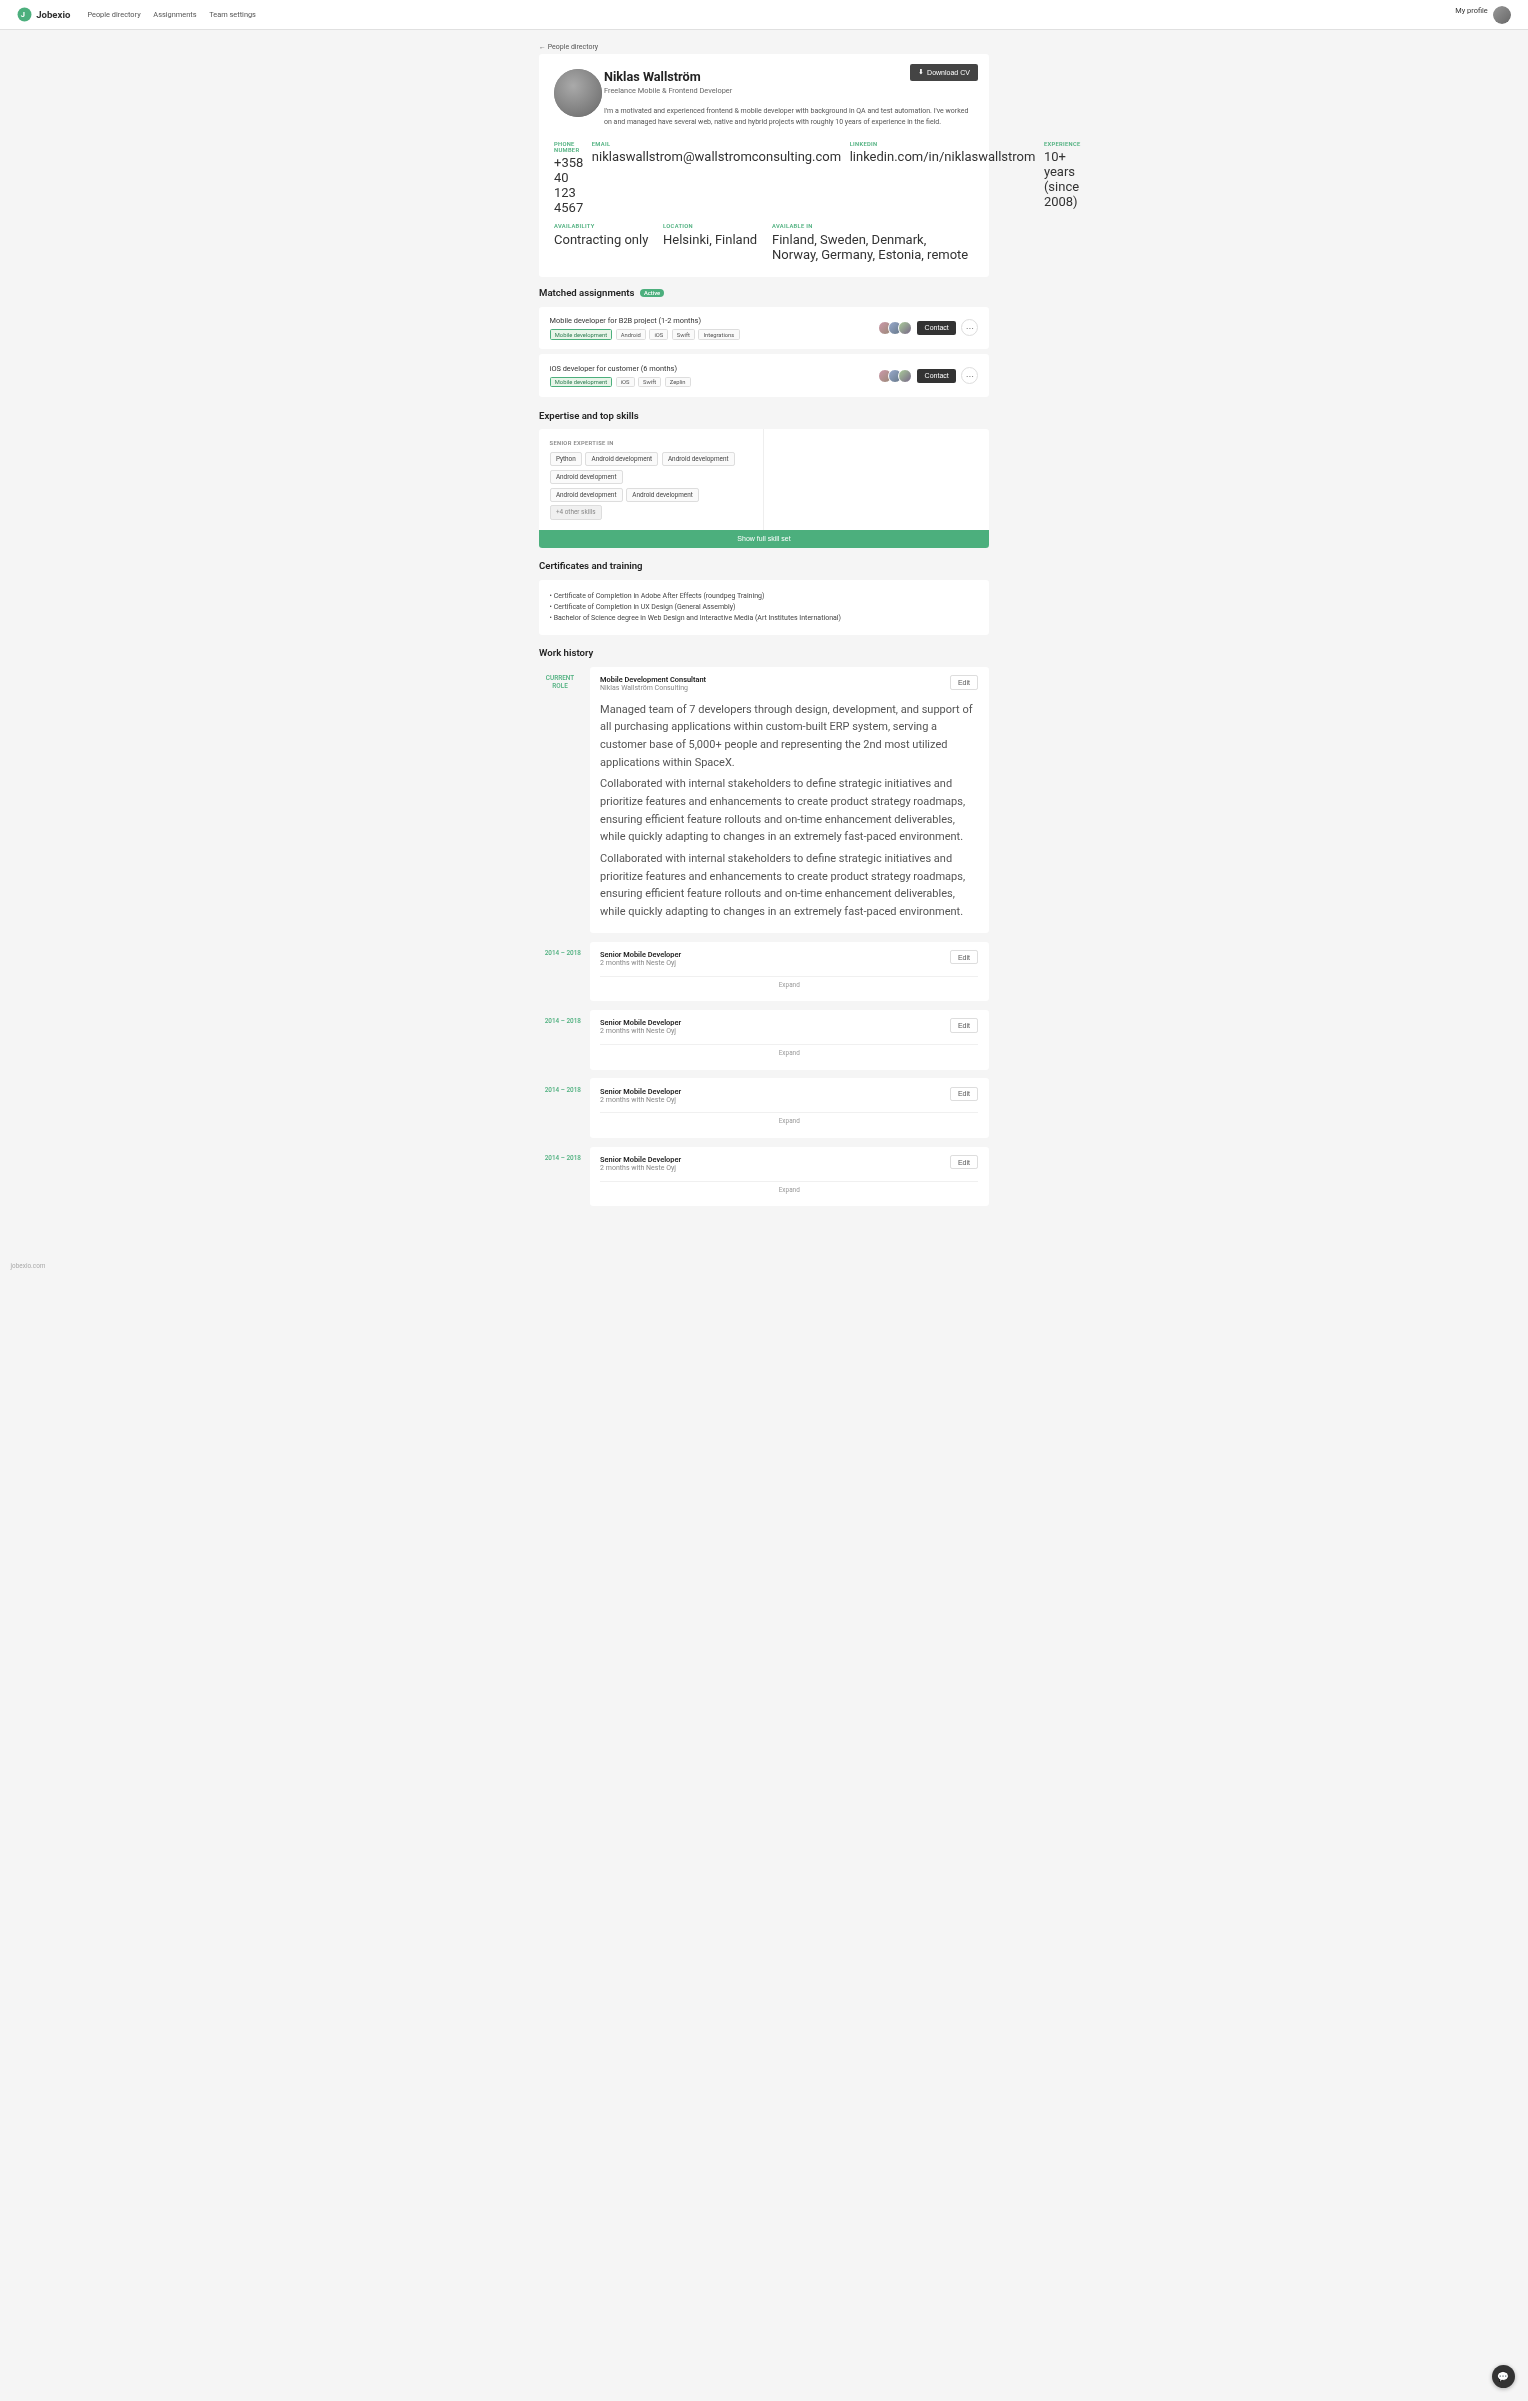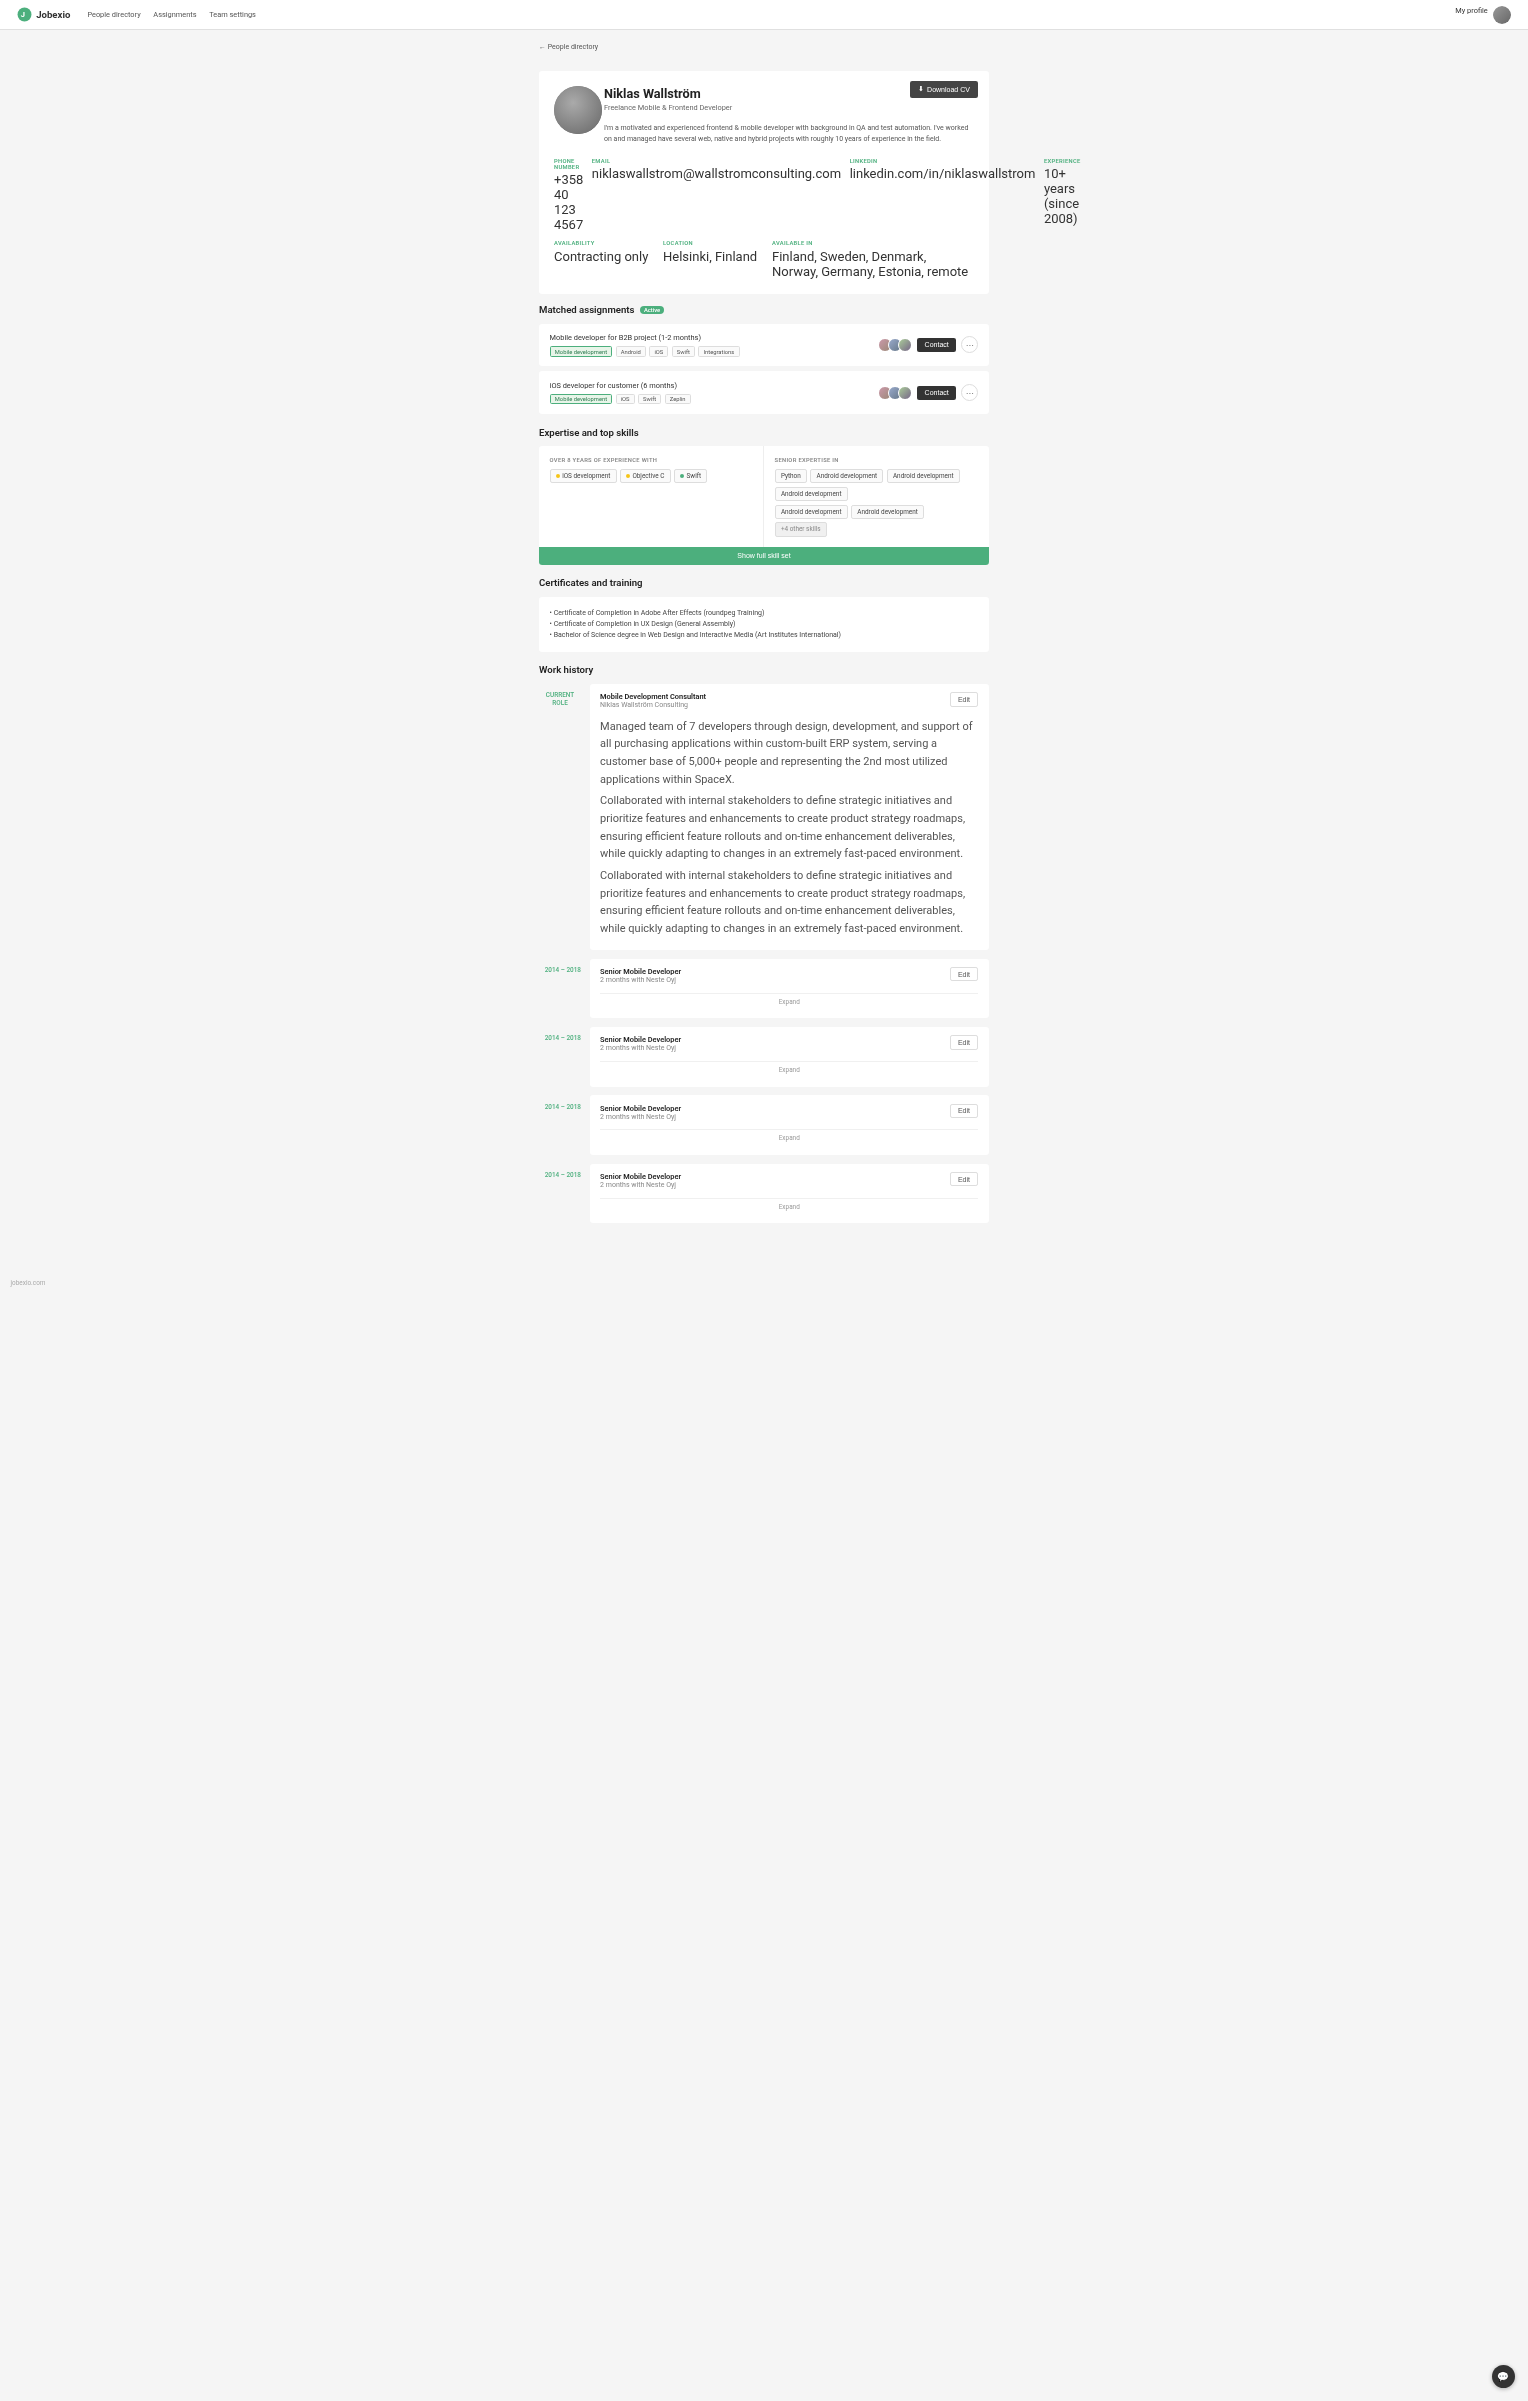--- a/index.html
+++ b/index.html
@@ -13,21 +13,21 @@
     .navbar-links a { text-decoration: none; color: #555; font-size: 7.4px; }
     .navbar-right { display: flex; align-items: flex-start; gap: 5.3px; }
     .my-profile-label { font-size: 7.4px; color: #333; }
     .avatar { width: 18px; height: 18px; border-radius: 50%; background: #ccc; overflow: hidden; display: flex; align-items: center; justify-content: center; }
     .avatar-img { width: 18px; height: 18px; border-radius: 50%; background: linear-gradient(135deg, #999, #666); }
 
     
     .page-content { max-width: 467px; margin: 0 auto; padding: 12.7px 8.5px 32px; }
 
     
-    .breadcrumb { font-size: 7px; color: #555; margin-bottom: 20px; }
+    .breadcrumb { font-size: 7px; color: #555; margin-bottom: 3px; }
     .breadcrumb a { color: #555; text-decoration: none; }
 
     
     .profile-header { background: #fff; border-radius: 3.2px; padding: 15px; margin-bottom: 10.6px; position: relative; }
     .download-btn { position: absolute; top: 10.6px; right: 10.6px; background: #444; color: #fff; border: none; padding: 4.2px 8.5px; border-radius: 2.1px; font-size: 7px; cursor: pointer; display: flex; align-items: center; gap: 3.2px; }
     .profile-top { display: flex; align-items: flex-start; gap: 2px; }
     .profile-avatar { width: 48px; height: 48px; border-radius: 50%; background: linear-gradient(135deg, #888, #555); flex-shrink: 0; overflow: hidden; display: flex; align-items: center; justify-content: center; }
     .profile-avatar-inner { width: 48px; height: 48px; border-radius: 50%; background: radial-gradient(circle at 40% 35%, #aaa, #666); }
     .profile-name { font-size: 12.7px; font-weight: 700; color: #222; margin-bottom: 2.1px; }
     .profile-title { font-size: 7.4px; color: #666; margin-bottom: 11px; }
@@ -222,37 +222,20 @@
     </div>
   </div>
 
   <div class="section">
     <div class="section-title">
       <span>Expertise and top skills</span>
     </div>
     <div class="skills-section">
       <div class="skills-inner">
         <div class="skills-col">
-          <div class="skills-col-label">OVER 8 YEARS OF EXPERIENCE WITH</div>
-          <div class="skill-tags">
-            <span class="skill-tag">
-              <span class="dot dot-yellow"></span>
-              <span>iOS development</span>
-            </span>
-            <span class="skill-tag">
-              <span class="dot dot-yellow"></span>
-              <span>Objective C</span>
-            </span>
-            <span class="skill-tag">
-              <span class="dot dot-green"></span>
-              <span>Swift</span>
-            </span>
-          </div>
-        </div>
-        <div class="skills-col">
           <div class="skills-col-label">SENIOR EXPERTISE IN</div>
           <div class="skill-tags">
             <span class="skill-tag">
               <span>Python</span>
             </span>
             <span class="skill-tag">
               <span>Android development</span>
             </span>
             <span class="skill-tag">
               <span>Android development</span>

